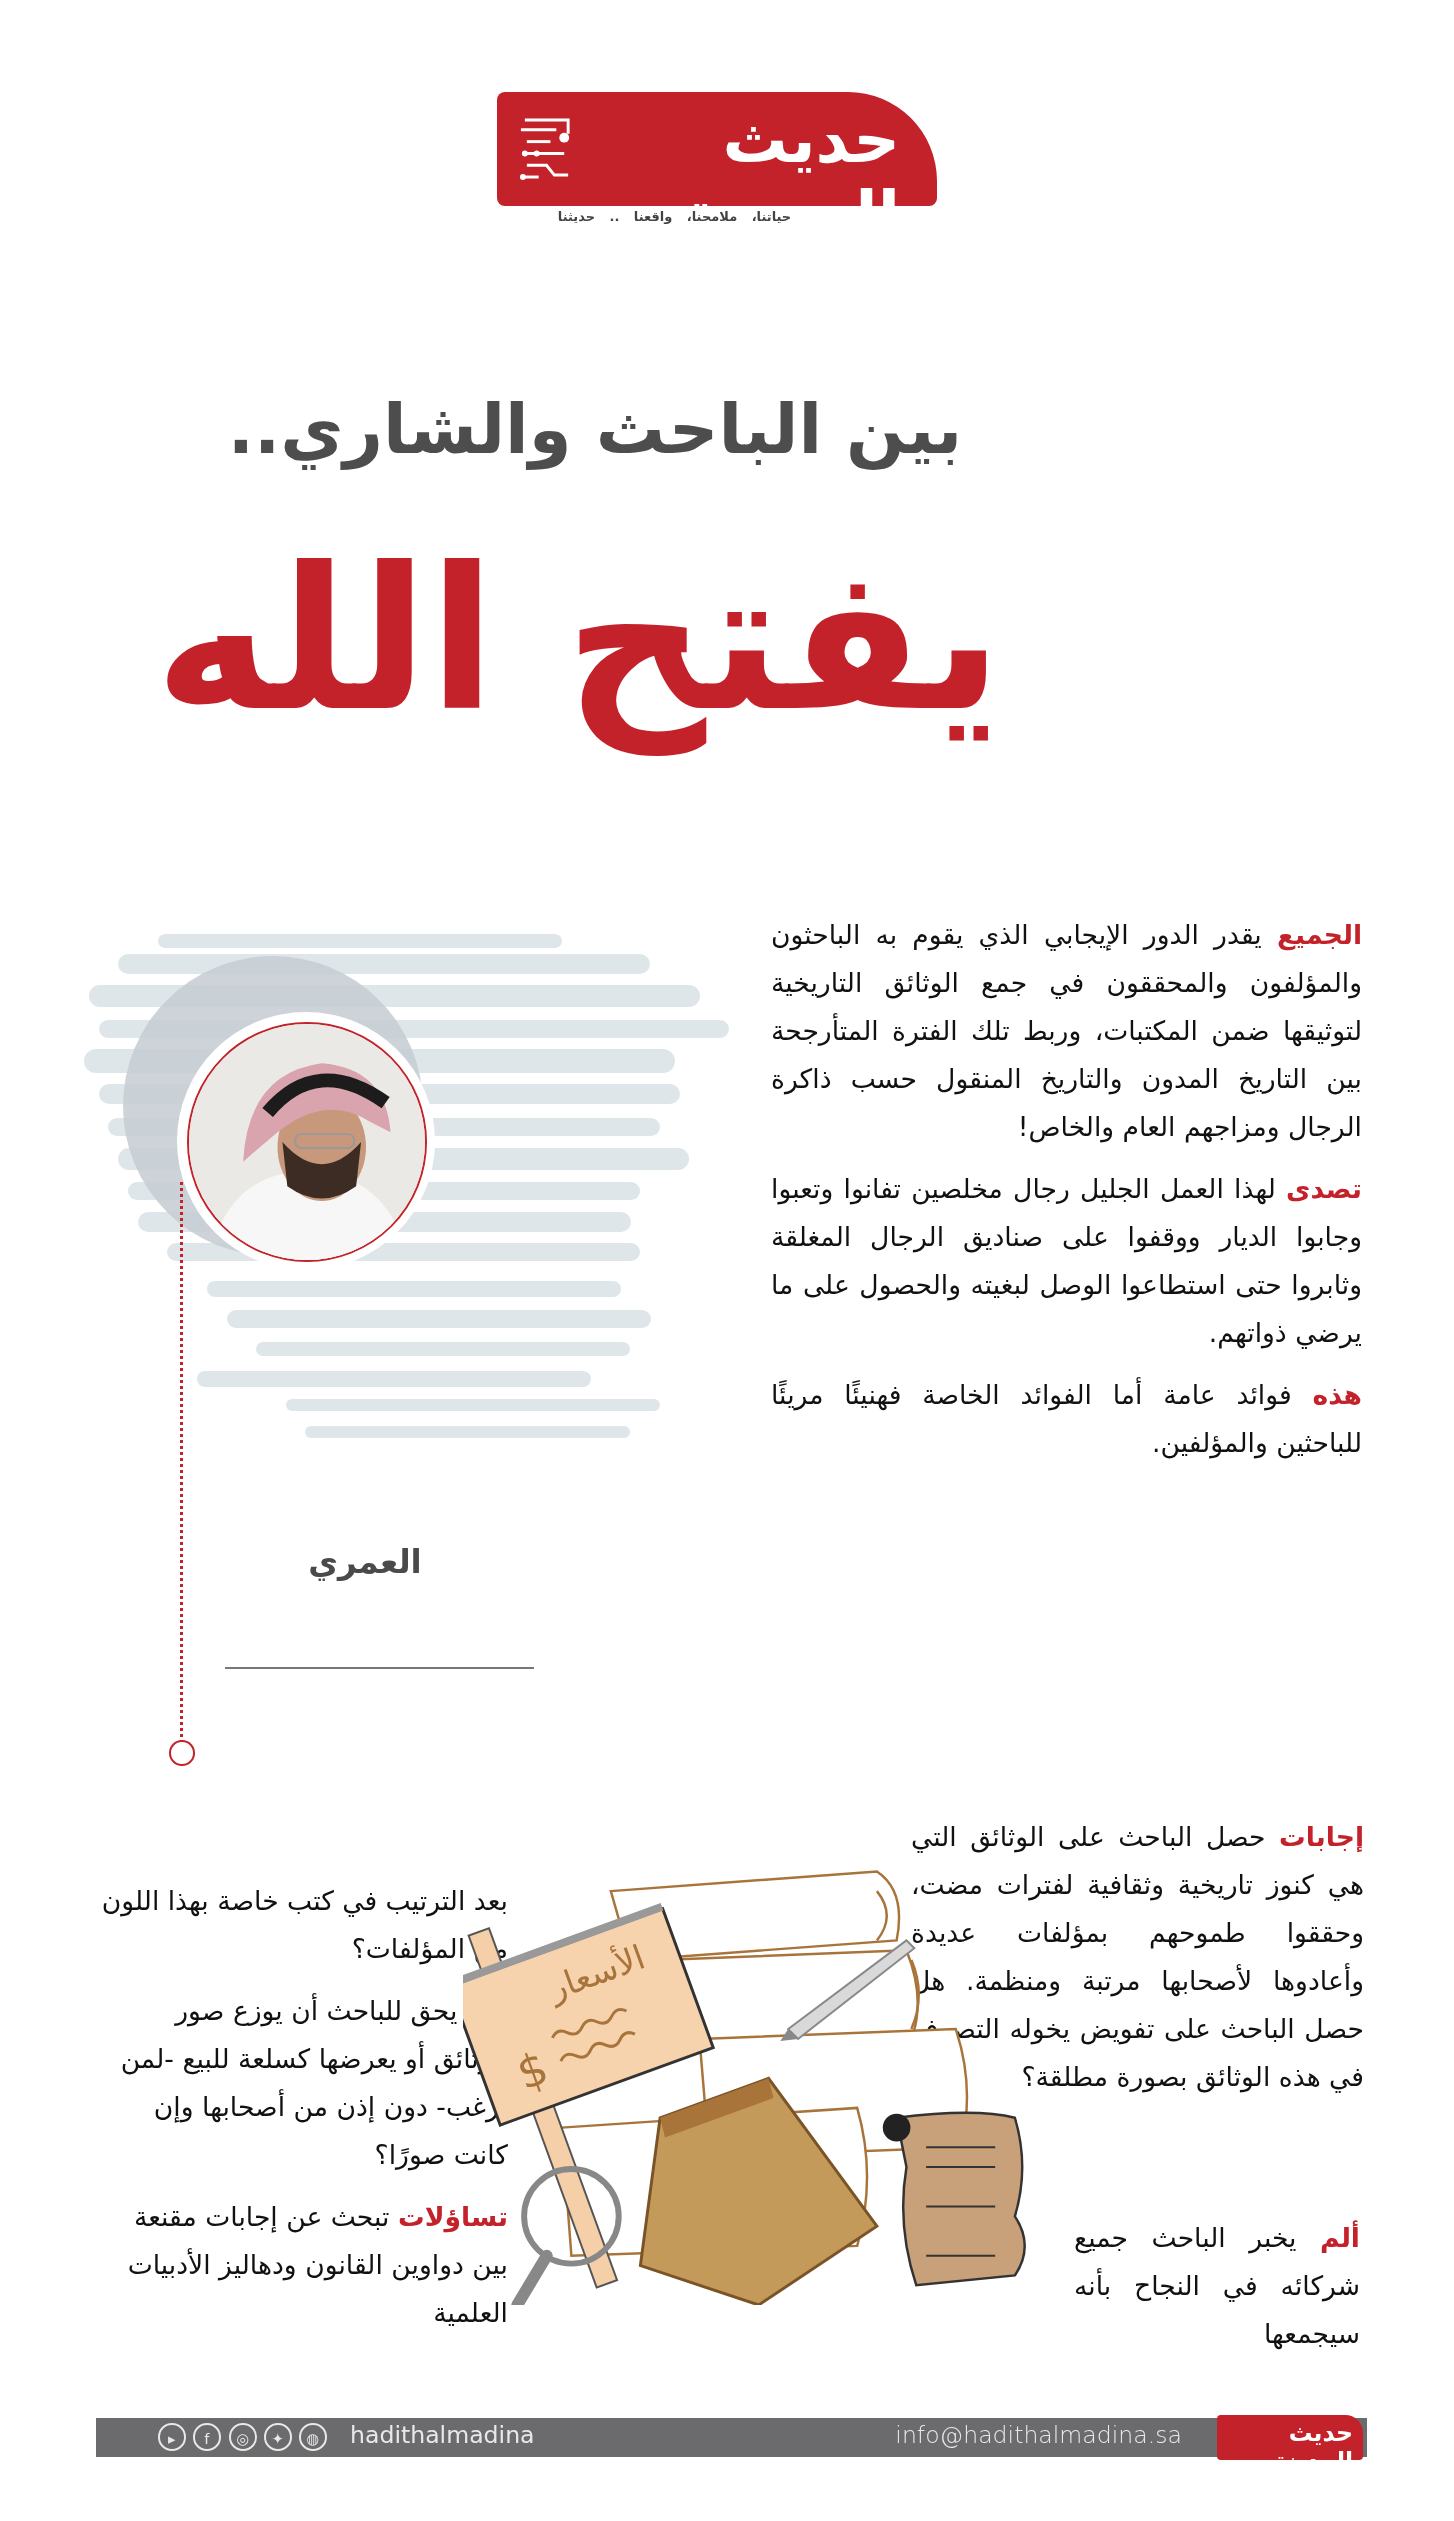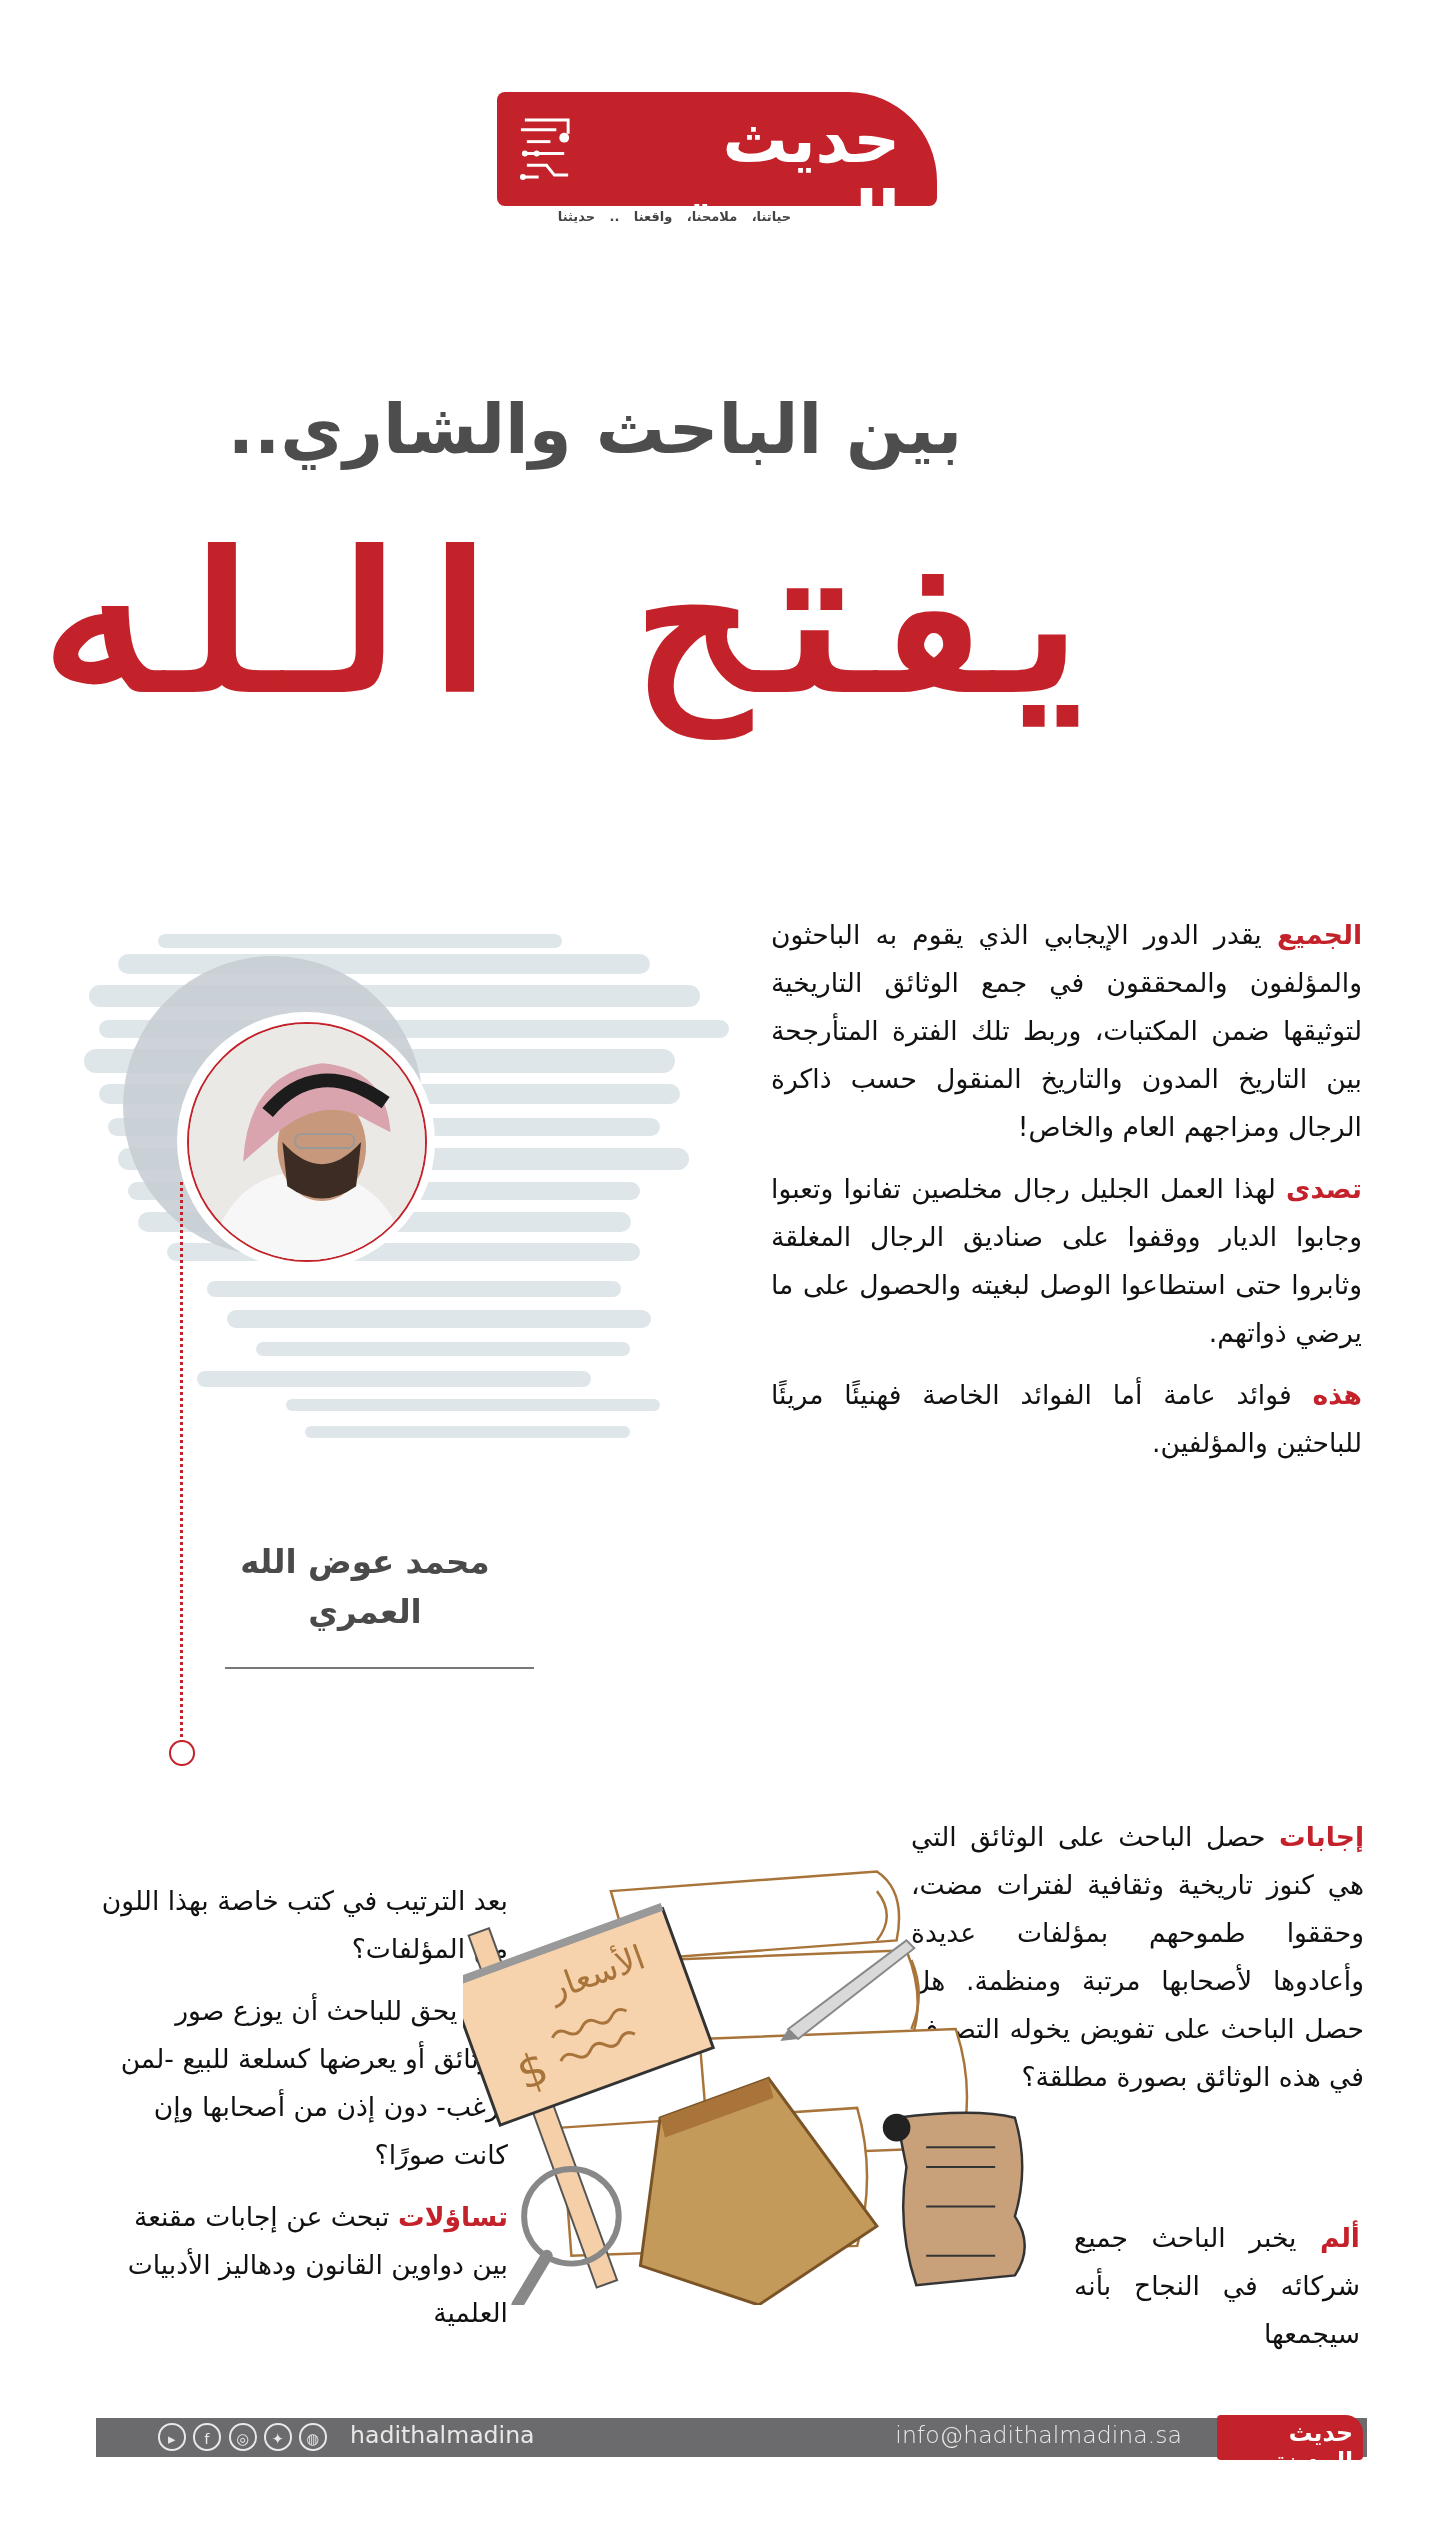--- a/index.html
+++ b/index.html
@@ -5,21 +5,21 @@
   html,body{margin:0;padding:0;background:#ffffff;}
   body{width:1455px;height:2522px;position:relative;overflow:hidden;font-family:"DejaVu Sans",sans-serif;color:#1a1a1a;}
   .abs{position:absolute;}
   
   #logo{left:497px;top:92px;width:440px;height:114px;background:#c4222a;border-radius:7.9px 89px 7.9px 7.9px;}
   #logo-text{position:absolute;right:37px;top:9.9px;font-size:65px;font-weight:bold;color:#fff;direction:rtl;font-family:"DejaVu Sans",sans-serif;letter-spacing:-2px;}
   #logo-icon{position:absolute;left:19.7px;top:21.7px;width:59px;height:71px;}
   #tagline{left:497px;top:209px;width:355px;text-align:center;font-size:13px;font-weight:bold;color:#444;direction:rtl;word-spacing:9.9px;}
   
   #subtitle{left:0;width:1190px;top:389px;text-align:center;font-size:69px;font-weight:bold;color:#4d4d4d;direction:rtl;}
-  #main-title{left:0;width:1157px;top:532px;text-align:center;font-size:197px;font-weight:bold;color:#c4222a;direction:rtl;line-height:1.1;letter-spacing:-3.9px;font-family:Liberation Mono, monospace;}
+  #main-title{left:0;width:1157px;top:532px;text-align:center;font-size:197px;font-weight:bold;color:#c4222a;direction:rtl;line-height:1.1;letter-spacing:-3.9px;}
   
   .brush{position:absolute;background:#dbe3e8;border-radius:29.6px;opacity:.9;}
   #ring{left:123px;top:956px;width:300px;height:300px;border-radius:50%;background:#c8ced4;opacity:.9;}
   #photo-frame{left:177px;top:1012px;width:258px;height:258px;border-radius:50%;background:#fff;}
   #photo{left:187px;top:1022px;width:236px;height:236px;border-radius:50%;border:2px solid #c4222a;overflow:hidden;background:linear-gradient(180deg,#e6e4e0 0%,#f1f0ee 100%);}
   #dotline{left:180px;top:1182px;width:0;height:561px;border-left:3px dotted #c4222a;}
   #dotcircle{left:169px;top:1740px;width:21.7px;height:21.7px;border-radius:50%;border:2px solid #c4222a;background:#fff;}
   #author{left:217px;top:1537px;width:296px;text-align:center;font-size:32.5px;font-weight:bold;color:#4a4a4a;direction:rtl;line-height:1.55;}
   #author-rule{left:225px;top:1667px;width:309px;height:2px;background:#777;}
   
@@ -96,21 +96,20 @@
     <path d="M95 120 Q135 165 175 120 L170 165 Q135 190 100 165 Z" fill="#3d2c24"></path>
     <path d="M55 140 Q60 50 135 40 Q200 45 205 110 L185 100 Q140 70 90 110 Z" fill="#d9a4ae"></path>
     <path d="M80 90 Q130 30 200 80" stroke="#1c1c1c" stroke-width="14" fill="none"></path>
     <rect x="108" y="112" width="60" height="14" rx="6" fill="none" stroke="#999" stroke-width="2"></rect>
   </svg>
 </div>
 <div id="dotline" class="abs"></div>
 <div id="dotcircle" class="abs"></div>
 
 <div id="author" class="abs">
-  <div>محمد عوض الله</div>
   <div>العمري</div>
 </div>
 <div id="author-rule" class="abs"></div>
 
 <div id="col-right" class="abs col">
   <p><span class="hl">الجميع</span><span> يقدر الدور الإيجابي الذي يقوم به الباحثون والمؤلفون والمحققون في جمع الوثائق التاريخية لتوثيقها ضمن المكتبات، وربط تلك الفترة المتأرجحة بين التاريخ المدون والتاريخ المنقول حسب ذاكرة الرجال ومزاجهم العام والخاص!</span></p>
   <p><span class="hl">تصدى</span><span> لهذا العمل الجليل رجال مخلصين تفانوا وتعبوا وجابوا الديار ووقفوا على صناديق الرجال المغلقة وثابروا حتى استطاعوا الوصل لبغيته والحصول على ما يرضي ذواتهم.</span></p>
   <p><span class="hl">هذه</span><span> فوائد عامة أما الفوائد الخاصة فهنيئًا مريئًا للباحثين والمؤلفين.</span></p>
 </div>
 

